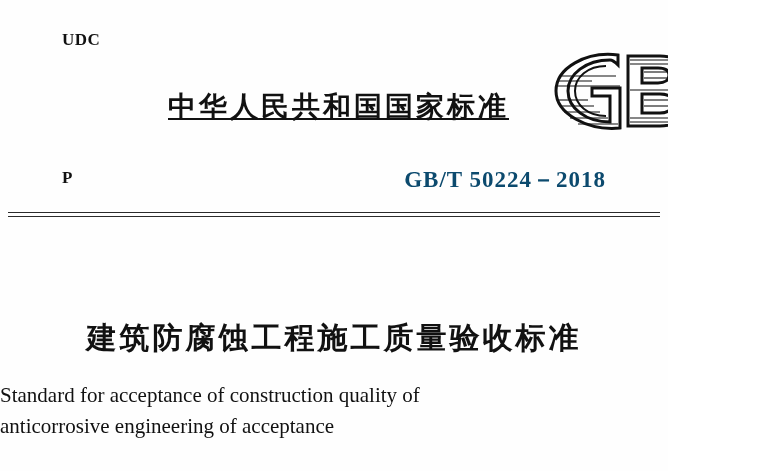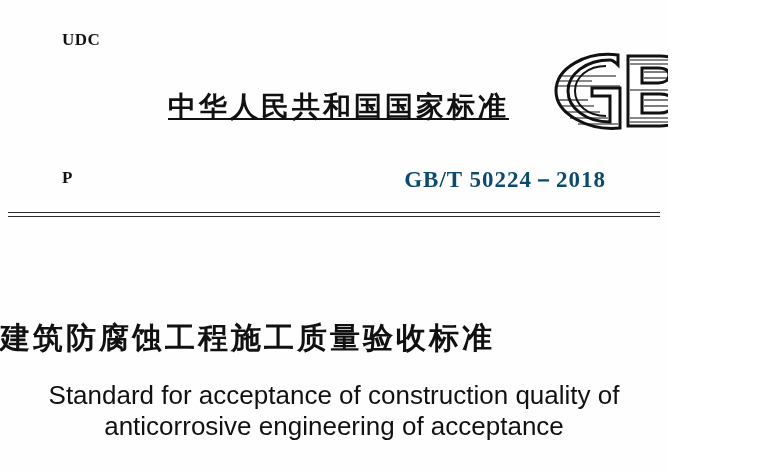--- a/index.html
+++ b/index.html
@@ -84,36 +84,36 @@
     border-top: 1px solid #2b2b2b;
   }
   .rule-1 { top: 212px; }
   .rule-2 { top: 216px; }
 
   .main-title {
     position: absolute;
     left: 0;
     right: 0;
     top: 318px;
-    text-align: left;
+    text-align: center;
     font-family: "DejaVu Sans", sans-serif;
     font-weight: bold;
     font-size: 30px;
     letter-spacing: 3px;
     color: #111;
   }
 
   .en-title {
     position: absolute;
     left: 0;
     right: 0;
     top: 380px;
-    text-align: center;
-    font-family: Liberation Sans, sans-serif;
-    font-size: 26px;
+    text-align: left;
+    font-family: Liberation Serif, serif;
+    font-size: 21px;
     line-height: 31px;
     color: #111;
   }
   .en-title div { white-space: nowrap; }
 </style>
 </head>
 <body>
 
 <div class="page">
 

